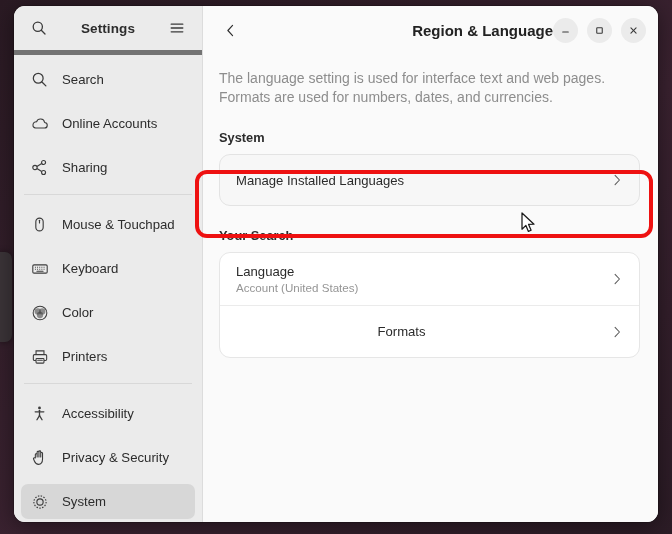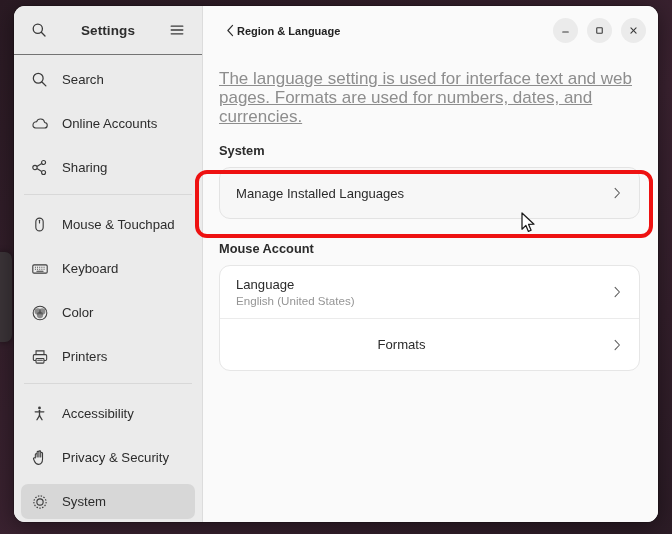--- a/index.html
+++ b/index.html
@@ -55,21 +55,21 @@
     flex-direction: column;
     flex: 0 0 188px;
   }
   #sidebar-header {
     height: 49px;
     flex: 0 0 49px;
     display: flex;
     align-items: center;
     padding: 8px 11px;
     box-sizing: border-box;
-    border-bottom: 1px solid #737373;
+    border-bottom: 5px solid #737373;
   }
   .hdr-btn {
     width: 28px;
     height: 28px;
     display: flex;
     align-items: center;
     justify-content: center;
     border-radius: 50%;
     color: #3b3b3b;
   }
@@ -140,22 +140,22 @@
     width: 26px;
     height: 26px;
     display: flex;
     align-items: center;
     justify-content: center;
     color: #303030;
     border-radius: 50%;
   }
   #main-title {
     flex: 1;
-    text-align: left;
-    font-size: 11px;
+    text-align: right;
+    font-size: 15px;
     font-weight: bold;
     color: #222222;
     margin-left: -6px;
   }
   #win-controls {
     display: flex;
     gap: 9px;
     align-items: center;
   }
   .win-btn {
@@ -169,26 +169,25 @@
     color: #3a3a3a;
   }
 
   #main-body {
     flex: 1;
     padding: 14px 18px 0 16px;
     box-sizing: border-box;
     overflow: hidden;
   }
   #description {
-    font-size: 17px;
+    font-size: 14px;
     line-height: 19px;
     color: #8d8d8d;
-    margin-bottom: 17px;
+    margin-bottom: 23px;
     max-width: 430px;
-    text-decoration: underline;
   }
   .section-title {
     font-size: 12.8px;
     font-weight: bold;
     color: #2b2b2b;
     margin-bottom: 9px;
   }
   .card {
     background: #f7f7f7;
     border: 1px solid #e3e3e3;
@@ -452,27 +451,27 @@
             <span class="chevron">
               <svg width="14" height="14" viewBox="0 0 16 16" fill="none" stroke="currentColor" stroke-width="1.2" stroke-linecap="round" stroke-linejoin="round">
                 <polyline points="5.8,2.6 10.8,8 5.8,13.4"></polyline>
               </svg>
             </span>
           </div>
         </div>
       </div>
 
       <div id="account-section">
-        <div class="section-title">Mouse Account</div>
+        <div class="section-title">Your Search</div>
         <div class="card plain">
 
           <div class="row">
             <div class="row-text">
               <div class="row-title">Language</div>
-              <div class="row-sub">English (United States)</div>
+              <div class="row-sub">Account (United States)</div>
             </div>
             <span class="chevron">
               <svg width="14" height="14" viewBox="0 0 16 16" fill="none" stroke="currentColor" stroke-width="1.2" stroke-linecap="round" stroke-linejoin="round">
                 <polyline points="5.8,2.6 10.8,8 5.8,13.4"></polyline>
               </svg>
             </span>
           </div>
 
           <div class="row">
             <div class="row-text">

